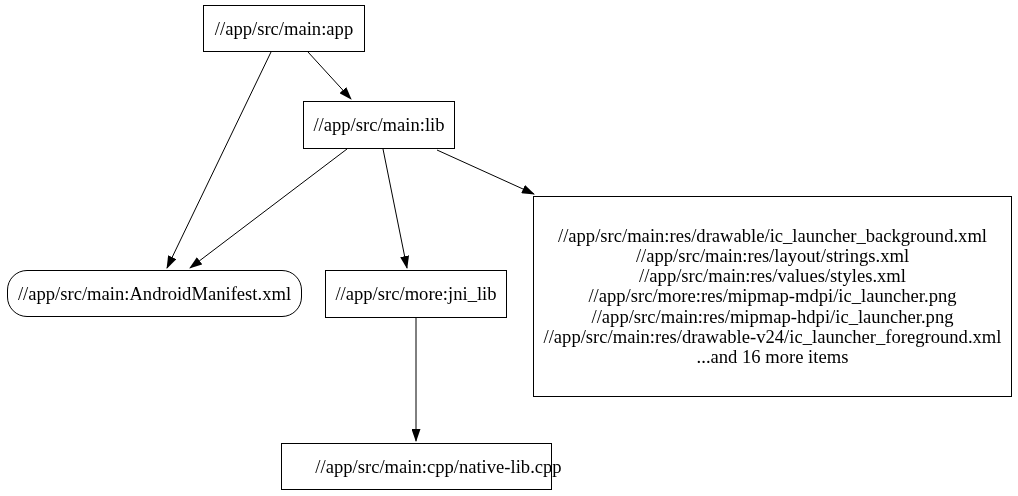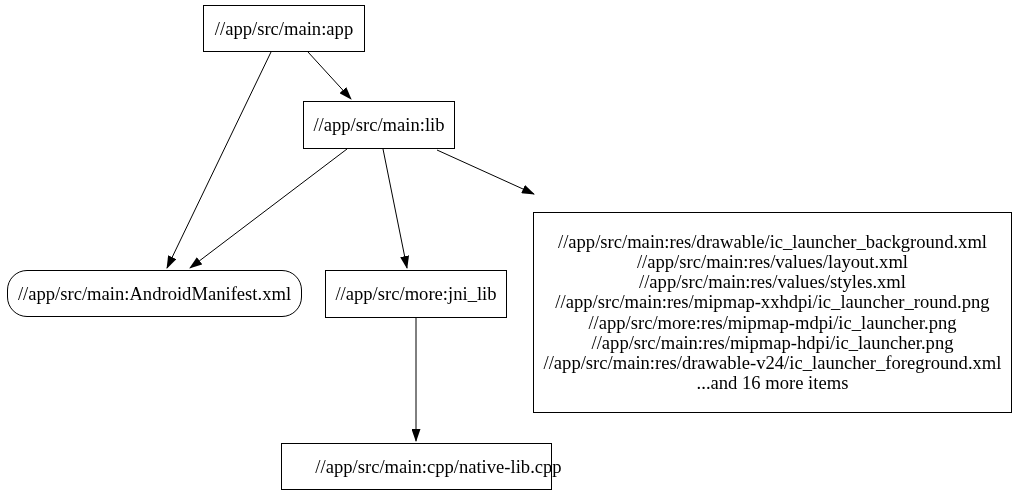--- a/index.html
+++ b/index.html
@@ -76,25 +76,24 @@
   </div>
 
   <div class="node" style="left:7px; top:270px; width:295px; height:47px;border-radius:20px;">
     <span>//app/src/main:AndroidManifest.xml</span>
   </div>
 
   <div class="node" style="left:325px; top:270px; width:182px; height:48px;">
     <span>//app/src/more:jni_lib</span>
   </div>
 
-  <div class="node multi" style="left:533px; top:196px; width:479px; height:201px;margin-top:16px;">
+  <div class="node multi" style="left:533px; top:196px; width:479px; height:201px;">
     <div class="line">//app/src/main:res/drawable/ic_launcher_background.xml</div>
-    <div class="line">//app/src/main:res/values/layout.xml</div>
+    <div class="line">//app/src/main:res/layout/strings.xml</div>
     <div class="line">//app/src/main:res/values/styles.xml</div>
-    <div class="line">//app/src/main:res/mipmap-xxhdpi/ic_launcher_round.png</div>
     <div class="line">//app/src/more:res/mipmap-mdpi/ic_launcher.png</div>
     <div class="line">//app/src/main:res/mipmap-hdpi/ic_launcher.png</div>
     <div class="line">//app/src/main:res/drawable-v24/ic_launcher_foreground.xml</div>
     <div class="line">...and 16 more items</div>
   </div>
 
   <div class="node" style="left:281px; top:443px; width:271px; height:47px;padding-left:44px;">
     <span>//app/src/main:cpp/native-lib.cpp</span>
   </div>
 

